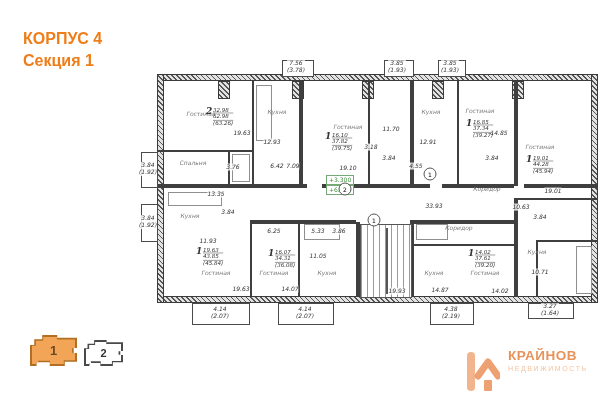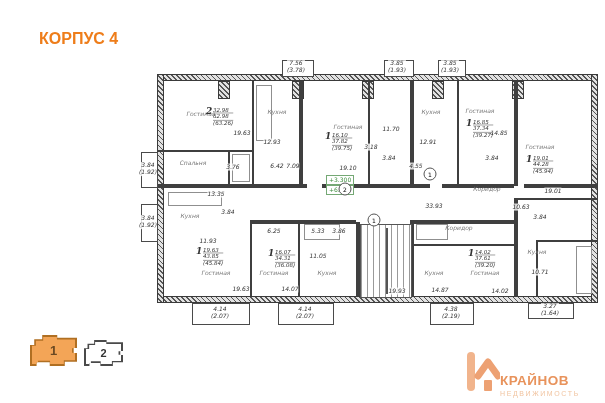--- a/index.html
+++ b/index.html
@@ -1,20 +1,20 @@
 <!DOCTYPE html>
 <html><head>
 <meta charset="utf-8">
 <style>
   html,body{margin:0;padding:0}
   body{width:605px;height:403px;position:relative;background:#fff;overflow:hidden;
        font-family:"Liberation Sans",sans-serif}
 
   
-  #title{position:absolute;left:39px;top:28px;z-index:10}
+  #title{position:absolute;left:23px;top:28px;z-index:10}
   .t-or{color:#ee7d1a;font-size:16px;font-weight:bold;line-height:1.4}
   .t-dk{color:#2b2b2b;font-size:11.5px;font-weight:bold;margin-top:3px}
 
   
   #plan{position:absolute;inset:0}
   .w{position:absolute;display:block}
   .hw{background:repeating-linear-gradient(45deg,#555 0 1px,#e2e2e2 1px 3.5px);
       outline:1px solid #3a3a3a;outline-offset:-1px}
   .sw{background:#3f3f3f}
   .gap{position:absolute;background:#fff}
@@ -47,29 +47,30 @@
                 93% 58%,100% 58%,100% 86%,74% 86%,74% 100%,42% 100%,42% 88%,14% 88%,14% 100%,0 100%)}
   .tab{position:relative;clip-path:var(--shape);cursor:pointer}
   .tab .fill{position:absolute;inset:2px;clip-path:var(--shape);display:flex;align-items:center;
              justify-content:center;font-weight:bold}
   .tab1{width:47px;height:31px;background:#b06f22}
   .tab1 .fill{background:#f3a557;color:#6b4a23;font-size:13px}
   .tab2{width:39px;height:26px;background:#4a4a4a}
   .tab2 .fill{background:#fff;color:#333;font-size:11px}
 
   
-  #logo{position:absolute;left:466px;top:349px;display:flex;align-items:flex-end;z-index:10}
+  #logo{position:absolute;left:466px;top:349px;display:flex;align-items:flex-start;gap:8px;z-index:10}
   #logo .l1{font-size:13.5px;font-weight:bold;color:#e8935c;letter-spacing:.5px;line-height:1.1}
   #logo .l2{font-size:7px;color:#f1c4a0;letter-spacing:1.6px;margin-top:1px}
 </style>
 </head>
 <body>
 
 <div id="title">
   <div class="t-or">КОРПУС 4</div>
+  <div class="t-or">Секция 1</div>
 </div>
 
 <div id="plan">
 
   <i class="w hw" style="left:157px;top:74px;width:441px;height:7px"></i>
   <i class="w hw" style="left:157px;top:296px;width:441px;height:7px"></i>
   <i class="w hw" style="left:157px;top:74px;width:7px;height:229px"></i>
   <i class="w hw" style="left:591px;top:74px;width:7px;height:229px"></i>
 
   <i class="w hw" style="left:218px;top:81px;width:12px;height:18px"></i>

